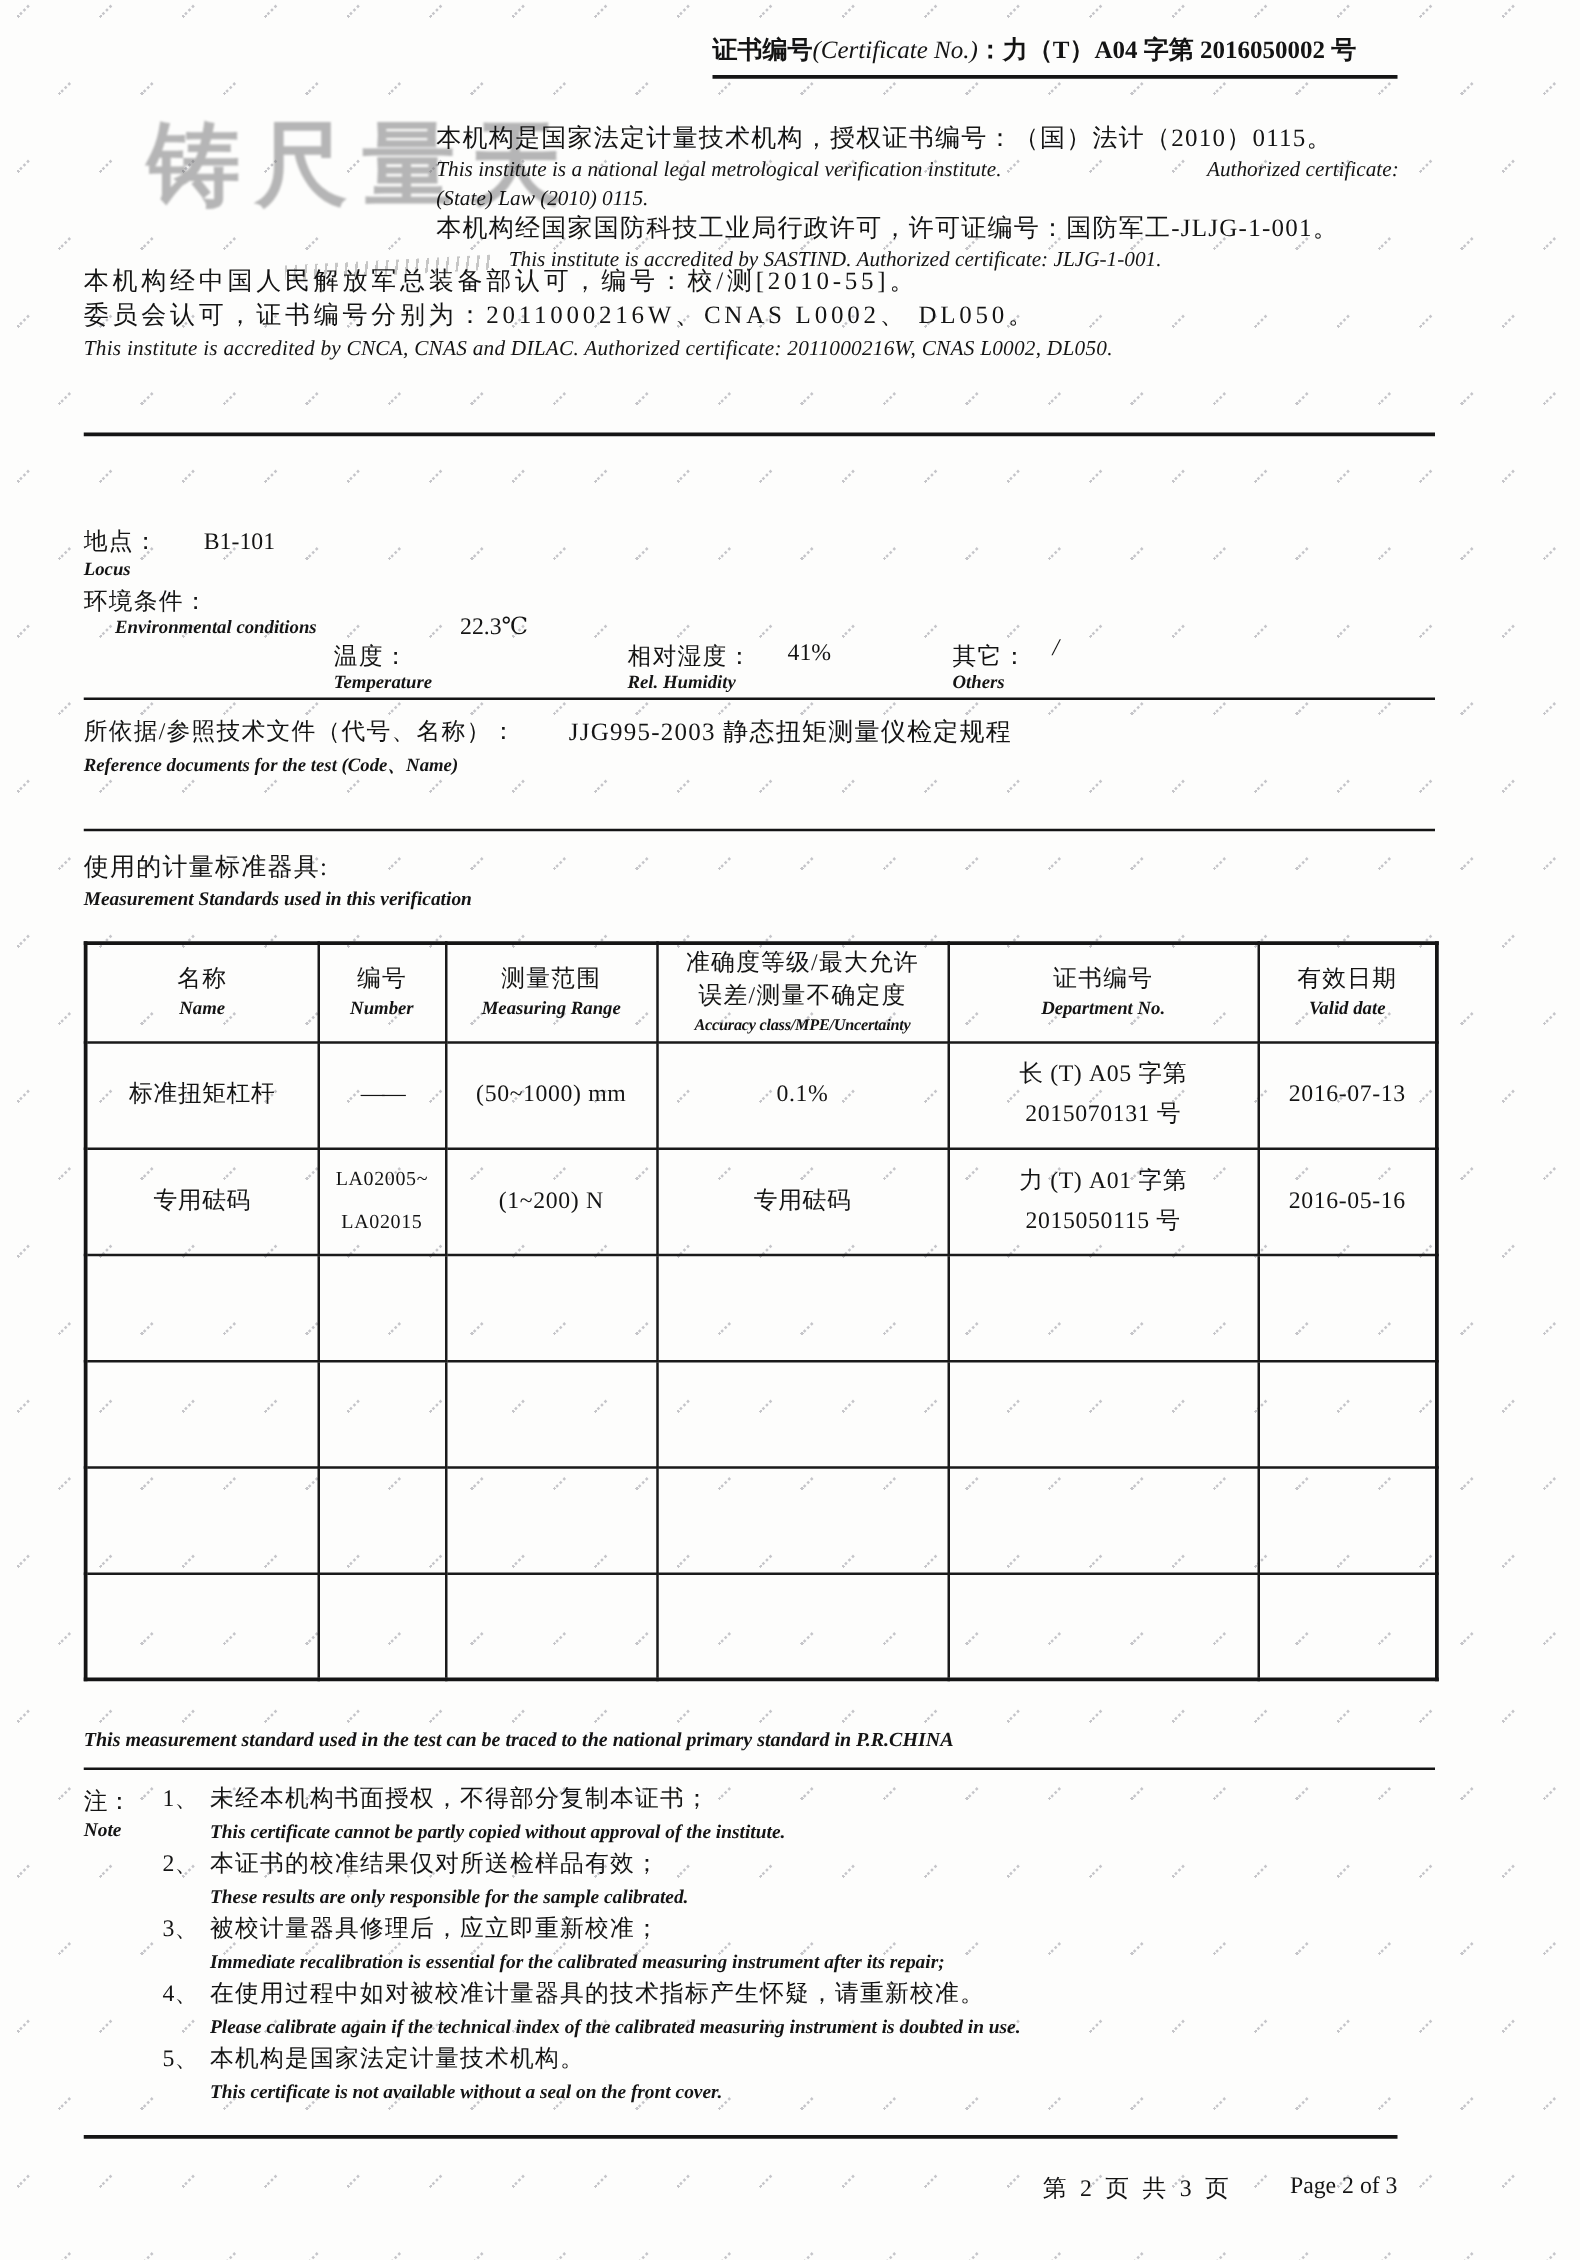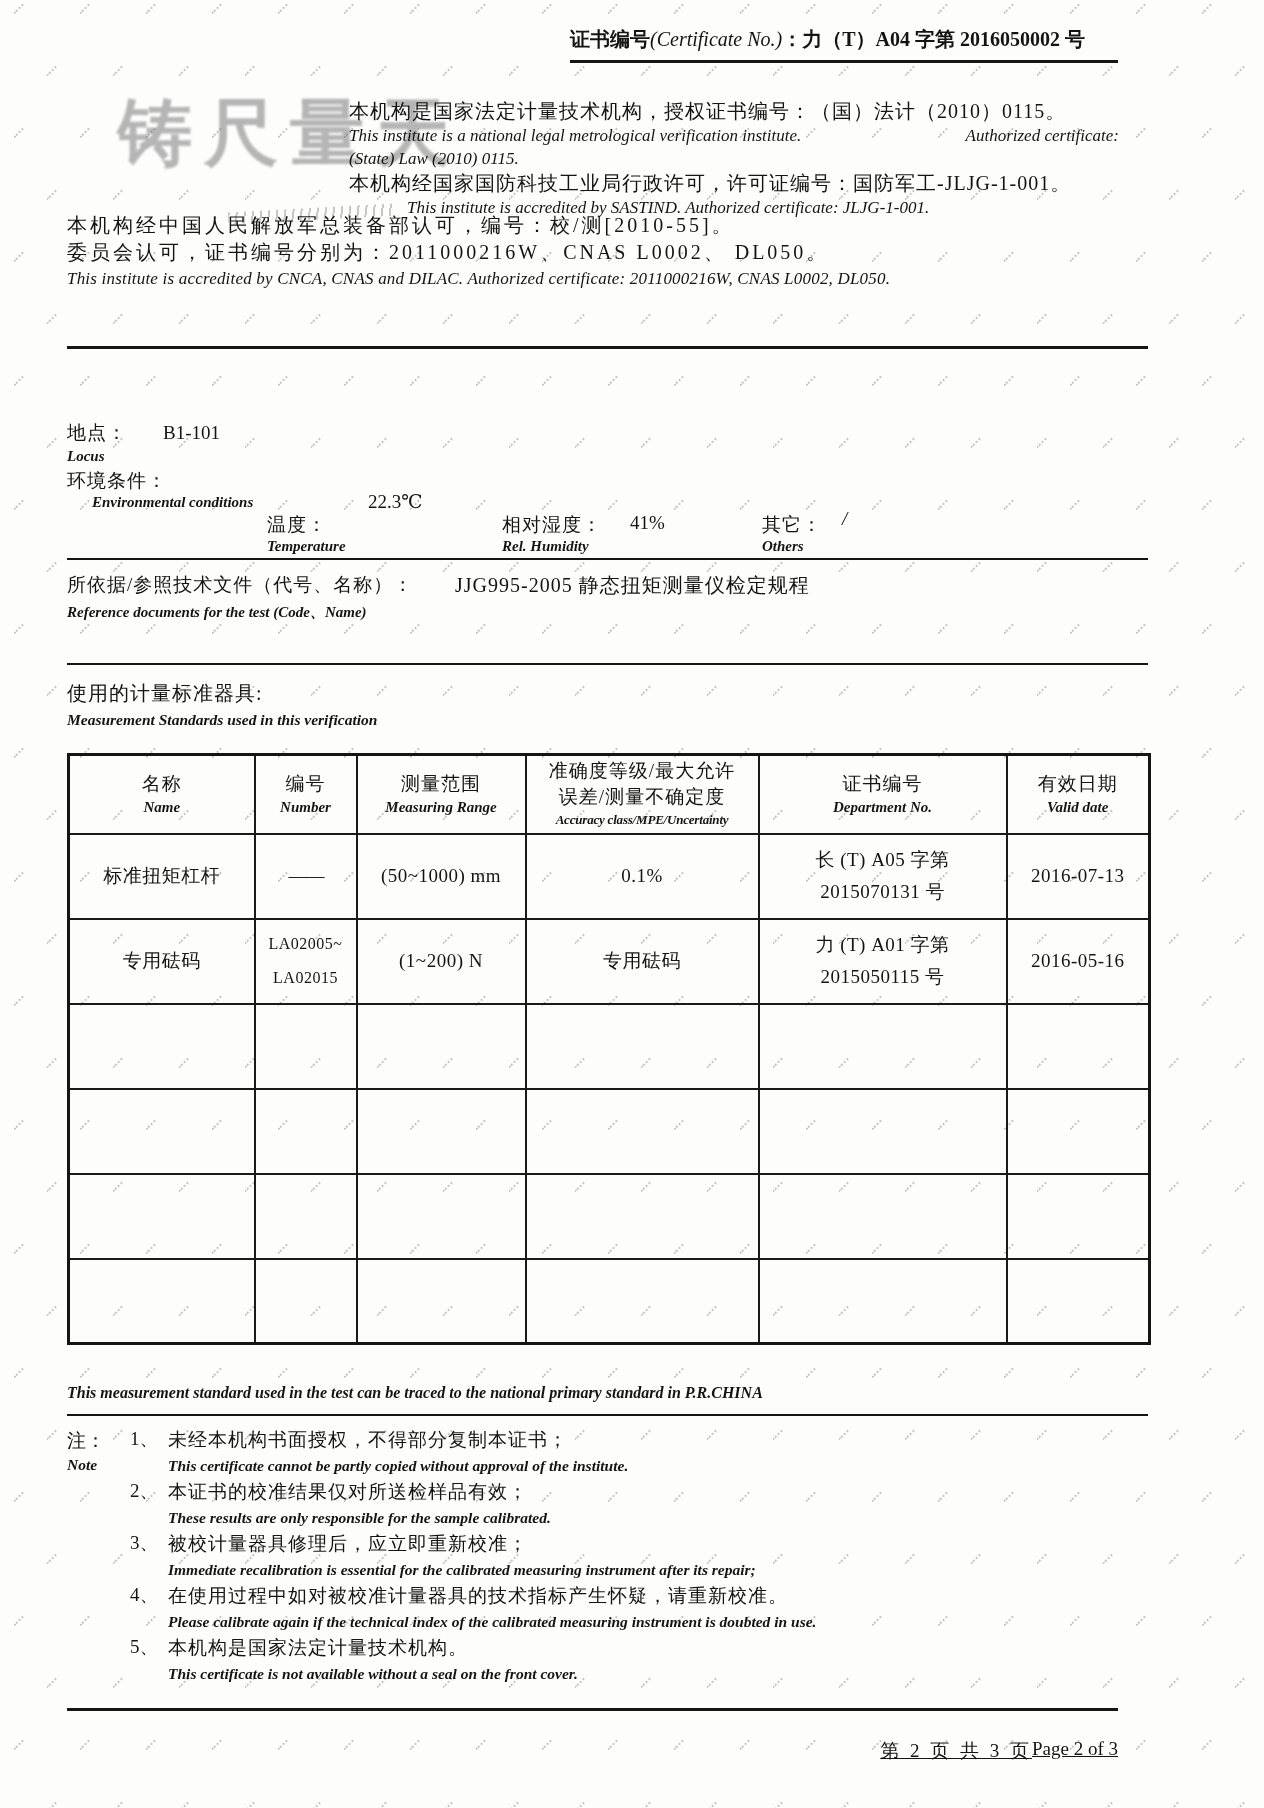--- a/index.html
+++ b/index.html
@@ -85,21 +85,21 @@
   .notes{top:1426px;left:67px;width:1081px;}
   .note-head-cn{position:absolute;left:0;top:2px;font-size:19px;}
   .note-head-en{position:absolute;left:0;top:30px;font-size:15.5px;}
   .note-item{position:relative;margin-bottom:0;}
   .note-no{position:absolute;left:63px;top:0;font-size:19px;}
   .note-cn{margin-left:101px;font-size:19px;line-height:27px;letter-spacing:1px;}
   .note-en{margin-left:101px;font-size:15.5px;line-height:25px;}
 
   .bottom-rule{top:1708px;left:67px;width:1051px;}
   .footer{top:1738px;left:67px;width:1051px;display:flex;justify-content:flex-end;
-     font-size:19px;text-decoration:underline;}
+     gap:46px;font-size:19px;}
   .footer .cnp{letter-spacing:3px;}
 </style>
 </head>
 <body>
 
 <div class="page">
 
   <div class="wm-layer">
       <i class="wm" style="left: 12px; top: 8px;"></i>
       <i class="wm" style="left: 78px; top: 8px;"></i>
@@ -713,21 +713,21 @@
   <div class="abs val z" style="top:512px;left:630px;">41%</div>
   <div class="abs lbl-en z" style="top:538px;left:502px;">Rel. Humidity</div>
 
   <div class="abs lbl-cn z" style="top:512px;left:762px;">其它：</div>
   <div class="abs val z" style="top:508px;left:842px;font-style:italic;">/</div>
   <div class="abs lbl-en z" style="top:538px;left:762px;">Others</div>
 
   <div class="rule thin z" style="top:558px;left:67px;width:1081px;"></div>
 
   <div class="abs ref-cn z">所依据/参照技术文件（代号、名称）：</div>
-  <div class="abs ref-val z">JJG995-2005 静态扭矩测量仪检定规程</div>
+  <div class="abs ref-val z">JJG995-2003 静态扭矩测量仪检定规程</div>
   <div class="abs ref-en lbl-en z">Reference documents for the test (Code、Name)</div>
 
   <div class="rule thin z" style="top:663px;left:67px;width:1081px;"></div>
 
   <div class="abs std-cn z">使用的计量标准器具:</div>
   <div class="abs std-en lbl-en z">Measurement Standards used in this verification</div>
 
   <table class="std">
     <colgroup>
         <col class="c1">

